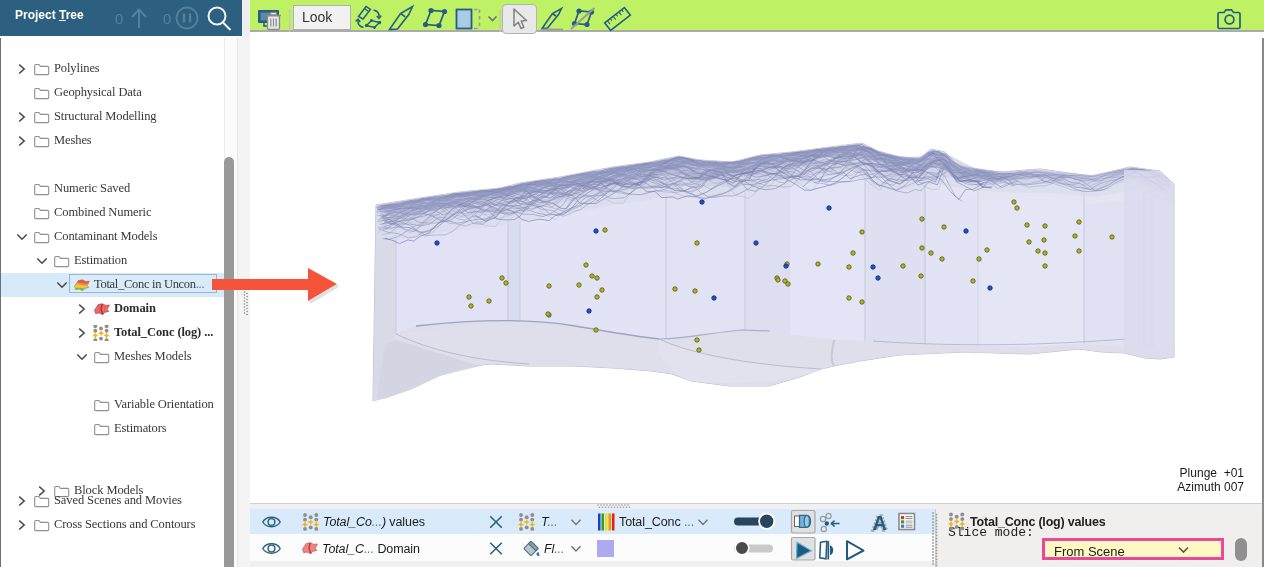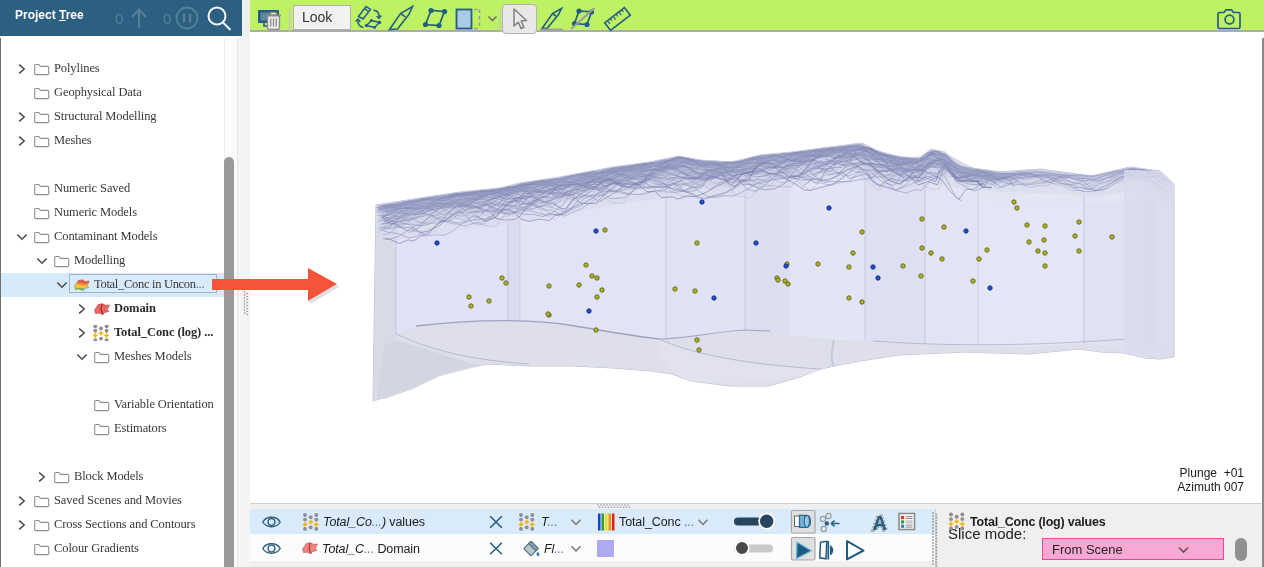--- a/index.html
+++ b/index.html
@@ -25,22 +25,22 @@
   #viewport{left:250px;top:38px;width:1014px;height:440px;background:#fff;}
   #plunge{position:absolute;left:880px;top:428px;width:114px;text-align:right;font-size:12px;color:#1a1a1a;line-height:14px;}
   #hsplit{left:250px;top:503px;width:1014px;height:6px;background:#f0f0f0;border-top:1px solid #cfcfcf;box-sizing:border-box;}
   #shapelist{left:250px;top:509px;width:685px;height:58px;background:#fbfbfb;}
   #row1{position:absolute;left:0;top:0;width:685px;height:25px;background:#d9eafa;}
   #row2{position:absolute;left:0;top:26px;width:685px;height:26px;background:#fcfcfc;}
   .rtxt{position:absolute;font-size:12.5px;letter-spacing:-0.1px;color:#1c1c1c;white-space:nowrap;z-index:5;}
   .it{font-style:italic;}
   #controls{left:935px;top:509px;width:329px;height:58px;background:#f0efed;border-left:1px solid #ccc;box-sizing:border-box;}
   #controls .hdr{position:absolute;left:34px;top:6px;font-size:12.5px;letter-spacing:-0.2px;font-weight:bold;color:#222;}
-  #controls .lbl{position:absolute;left:12px;top:16px;font-size:15px;color:#222;}
-  #combo{position:absolute;left:106px;top:29px;width:182px;height:22px;background:#f9a8d4;border:1px solid #ec4899;box-sizing:border-box;text-align:center;}
+  #controls .lbl{position:absolute;left:12px;top:16px;font-size:13px;color:#222;font-family:Liberation Mono, monospace;}
+  #combo{position:absolute;left:106px;top:29px;width:182px;height:22px;background:#fef9c3;border:3px solid #ec4899;box-sizing:border-box;text-align:center;}
   #combo span{position:absolute;left:9px;top:3px;font-size:13px;color:#222;}
   #rsb{position:absolute;left:299px;top:29px;width:12px;height:23px;background:#909090;border-radius:6px;}
   #redge{left:1262px;top:38px;width:2px;height:529px;background:#8a8a8a;}
   #ledge{left:0;top:38px;width:1px;height:529px;background:#707070;}
 </style>
 </head>
 <body>
 <div id="app">
   <div id="toolbar" class="abs">
     <svg style="position:absolute;left:0;top:0" width="1014" height="36" viewBox="0 0 1014 36">
@@ -158,39 +158,39 @@
 <div class="trow" style="top:139px">
         <svg class="ticon" style="left:33px" width="17" height="16" viewBox="0 0 17 16">
           <path d="M1.7 4.6 q0-1.1 1.1-1.1 h3.1 l1.5 1.9 h7.2 q1.1 0 1.1 1.1 v6 q0 1.1-1.1 1.1 H2.8 q-1.1 0-1.1-1.1 z" fill="#ffffff" stroke="#8f8f8f" stroke-width="1.1"></path>
         </svg>
         <div class="txt" style="left:54px">Numeric Saved</div>
       </div>
 <div class="trow" style="top:163px">
         <svg class="ticon" style="left:33px" width="17" height="16" viewBox="0 0 17 16">
           <path d="M1.7 4.6 q0-1.1 1.1-1.1 h3.1 l1.5 1.9 h7.2 q1.1 0 1.1 1.1 v6 q0 1.1-1.1 1.1 H2.8 q-1.1 0-1.1-1.1 z" fill="#ffffff" stroke="#8f8f8f" stroke-width="1.1"></path>
         </svg>
-        <div class="txt" style="left:54px">Numeric Models</div>
+        <div class="txt" style="left:54px">Combined Numeric</div>
       </div>
 <div class="trow" style="top:187px">
         <svg class="chev" style="left:16px" width="12" height="12" viewBox="0 0 12 12">
           <path d="M1.3 3.4 L6 8.2 L10.7 3.4" fill="none" stroke="#4a4a4a" stroke-width="1.5"></path>
         </svg>
         <svg class="ticon" style="left:33px" width="17" height="16" viewBox="0 0 17 16">
           <path d="M1.7 4.6 q0-1.1 1.1-1.1 h3.1 l1.5 1.9 h7.2 q1.1 0 1.1 1.1 v6 q0 1.1-1.1 1.1 H2.8 q-1.1 0-1.1-1.1 z" fill="#ffffff" stroke="#8f8f8f" stroke-width="1.1"></path>
         </svg>
         <div class="txt" style="left:54px">Contaminant Models</div>
       </div>
 <div class="trow" style="top:211px">
         <svg class="chev" style="left:36px" width="12" height="12" viewBox="0 0 12 12">
           <path d="M1.3 3.4 L6 8.2 L10.7 3.4" fill="none" stroke="#4a4a4a" stroke-width="1.5"></path>
         </svg>
         <svg class="ticon" style="left:53px" width="17" height="16" viewBox="0 0 17 16">
           <path d="M1.7 4.6 q0-1.1 1.1-1.1 h3.1 l1.5 1.9 h7.2 q1.1 0 1.1 1.1 v6 q0 1.1-1.1 1.1 H2.8 q-1.1 0-1.1-1.1 z" fill="#ffffff" stroke="#8f8f8f" stroke-width="1.1"></path>
         </svg>
-        <div class="txt" style="left:74px">Modelling</div>
+        <div class="txt" style="left:74px">Estimation</div>
       </div>
 <div class="trow" style="top:235px">
         <div style="position:absolute;left:0;top:0;width:224px;height:24px;background:#d7eafa"></div>
         <div style="position:absolute;left:69px;top:1px;width:148px;height:19px;background:#d9ebfb;border:1px solid #9cb6c8;box-sizing:border-box"></div>
         <svg class="chev" style="left:56px" width="12" height="12" viewBox="0 0 12 12">
           <path d="M1.3 3.4 L6 8.2 L10.7 3.4" fill="none" stroke="#4a4a4a" stroke-width="1.5"></path>
         </svg>
         <svg class="ticon" style="left:73px;top:5px" width="18" height="14" viewBox="0 0 18 14">
 <path d="M1.5 8.2 L5.2 2.6 L9.2 1.8 L12.8 3.4 L16.4 3.0 L14.2 7.6 L15.8 9.4 L11.4 10.4 L9.8 12.6 L6.0 11.0 L2.6 11.6 Z" fill="#f2c53a" stroke="#8a8a55" stroke-width="0.6"></path>
 <path d="M5.2 2.6 L9.2 1.8 L12.8 3.4 L16.4 3.0 L15.2 5.5 C10.5 7.0 8 4.2 4.0 4.8 Z" fill="#e05a50"></path>
@@ -244,21 +244,21 @@
           <path d="M1.7 4.6 q0-1.1 1.1-1.1 h3.1 l1.5 1.9 h7.2 q1.1 0 1.1 1.1 v6 q0 1.1-1.1 1.1 H2.8 q-1.1 0-1.1-1.1 z" fill="#ffffff" stroke="#8f8f8f" stroke-width="1.1"></path>
         </svg>
         <div class="txt" style="left:114px">Variable Orientation</div>
       </div>
 <div class="trow" style="top:379px">
         <svg class="ticon" style="left:93px" width="17" height="16" viewBox="0 0 17 16">
           <path d="M1.7 4.6 q0-1.1 1.1-1.1 h3.1 l1.5 1.9 h7.2 q1.1 0 1.1 1.1 v6 q0 1.1-1.1 1.1 H2.8 q-1.1 0-1.1-1.1 z" fill="#ffffff" stroke="#8f8f8f" stroke-width="1.1"></path>
         </svg>
         <div class="txt" style="left:114px">Estimators</div>
       </div>
-<div class="trow" style="top:427px">
+<div class="trow" style="top:441px">
         <svg class="chev" style="left:36px" width="12" height="12" viewBox="0 0 12 12">
           <path d="M3.2 1.6 L8.2 6 L3.2 10.4" fill="none" stroke="#4a4a4a" stroke-width="1.5"></path>
         </svg>
         <svg class="ticon" style="left:53px" width="17" height="16" viewBox="0 0 17 16">
           <path d="M1.7 4.6 q0-1.1 1.1-1.1 h3.1 l1.5 1.9 h7.2 q1.1 0 1.1 1.1 v6 q0 1.1-1.1 1.1 H2.8 q-1.1 0-1.1-1.1 z" fill="#ffffff" stroke="#8f8f8f" stroke-width="1.1"></path>
         </svg>
         <div class="txt" style="left:74px">Block Models</div>
       </div>
 <div class="trow" style="top:451px">
         <svg class="chev" style="left:16px" width="12" height="12" viewBox="0 0 12 12">
@@ -270,26 +270,20 @@
         <div class="txt" style="left:54px">Saved Scenes and Movies</div>
       </div>
 <div class="trow" style="top:475px">
         <svg class="chev" style="left:16px" width="12" height="12" viewBox="0 0 12 12">
           <path d="M3.2 1.6 L8.2 6 L3.2 10.4" fill="none" stroke="#4a4a4a" stroke-width="1.5"></path>
         </svg>
         <svg class="ticon" style="left:33px" width="17" height="16" viewBox="0 0 17 16">
           <path d="M1.7 4.6 q0-1.1 1.1-1.1 h3.1 l1.5 1.9 h7.2 q1.1 0 1.1 1.1 v6 q0 1.1-1.1 1.1 H2.8 q-1.1 0-1.1-1.1 z" fill="#ffffff" stroke="#8f8f8f" stroke-width="1.1"></path>
         </svg>
         <div class="txt" style="left:54px">Cross Sections and Contours</div>
-      </div>
-<div class="trow" style="top:499px">
-        <svg class="ticon" style="left:33px" width="17" height="16" viewBox="0 0 17 16">
-          <path d="M1.7 4.6 q0-1.1 1.1-1.1 h3.1 l1.5 1.9 h7.2 q1.1 0 1.1 1.1 v6 q0 1.1-1.1 1.1 H2.8 q-1.1 0-1.1-1.1 z" fill="#ffffff" stroke="#8f8f8f" stroke-width="1.1"></path>
-        </svg>
-        <div class="txt" style="left:54px">Colour Gradients</div>
       </div>
   </div>
   <div id="vsb" class="abs"></div>
   <div id="vsbthumb" class="abs"></div>
   <div id="lsplit" class="abs"></div>
   <div id="ledge" class="abs"></div>
   <div id="viewport" class="abs">
     <svg style="position:absolute;left:0;top:0" width="1014" height="465" viewBox="0 0 1014 465">
 <polygon points="126.0,167.0 170.0,160.0 210.0,154.0 250.0,150.0 270.0,145.0 310.0,139.0 363.0,129.0 400.0,124.0 429.0,118.0 450.0,122.0 482.0,124.0 510.0,117.0 542.0,114.0 580.0,109.0 612.0,105.0 628.0,113.0 650.0,119.0 670.0,120.0 681.0,111.0 695.0,114.0 708.0,128.0 750.0,134.0 790.0,131.0 841.0,138.0 880.0,129.0 910.0,133.0 924.0,146.0 924.0,319.0 910.0,321.0 895.0,320.0 874.0,315.0 852.0,314.0 829.0,311.0 779.0,316.0 714.0,314.0 649.0,317.0 610.0,323.0 584.0,328.0 571.0,331.0 550.0,339.0 519.0,348.0 480.0,348.0 441.0,343.0 422.0,336.0 402.0,333.0 363.0,330.0 325.0,328.0 279.0,328.0 240.0,326.0 208.0,330.0 170.0,345.0 145.0,356.0 123.0,363.0" fill="#e4e5f2" stroke="#bcbfd4" stroke-width="1"></polygon>
 <polygon points="126.0,167.0 146.0,166.0 146.0,297.0 137.0,360.0 123.0,363.0" fill="#d6d8e7" opacity="0.9"></polygon>

